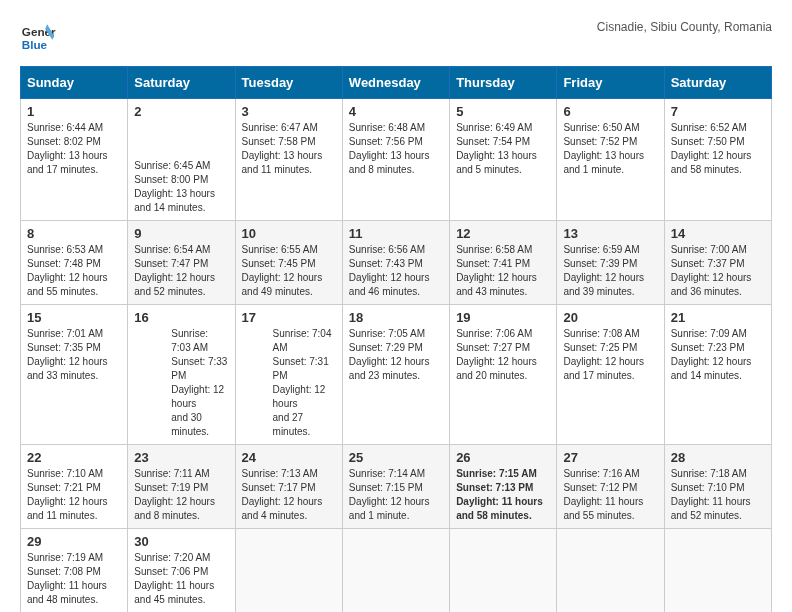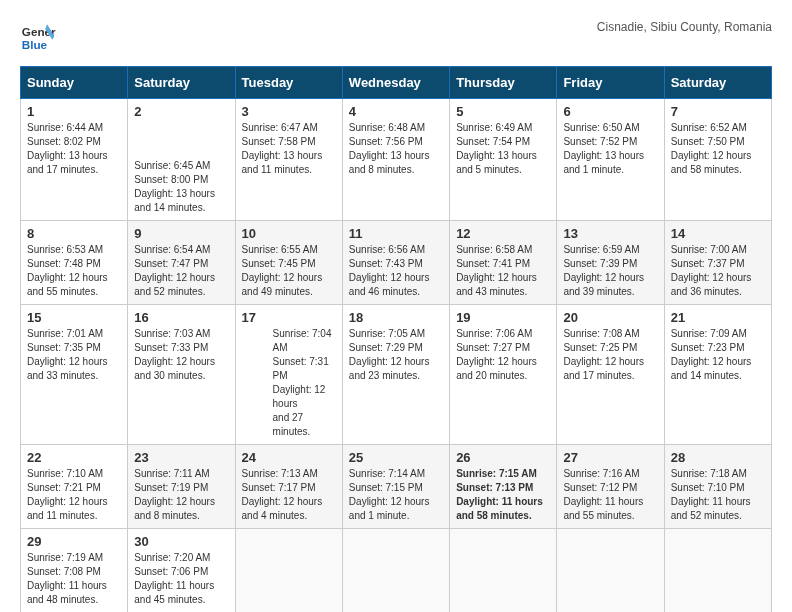--- a/index.html
+++ b/index.html
@@ -36,21 +36,21 @@
     .location-title {
       font-size: 12px;
       color: #555;
     }
     .calendar {
       width: 100%;
       border-collapse: collapse;
       font-size: 11px;
     }
     .calendar th {
-      background-color: #0c4a6e;
+      background-color: #0369a1;
       color: white;
       padding: 8px 6px;
       text-align: left;
       font-size: 13px;
       font-weight: bold;
       border: 1px solid #1a6dba;
     }
     .calendar td {
       border: 1px solid #ccc;
       padding: 5px 6px;
@@ -217,21 +217,21 @@
       <tr>
         <td>
           <span class="day-number">15</span>
           <div class="day-info" style="white-space: pre-line;">Sunrise: 7:01 AM
 Sunset: 7:35 PM
 Daylight: 12 hours
 and 33 minutes.</div>
         </td>
         <td>
           <span class="day-number">16</span>
-          <div class="day-info" style="white-space: pre-line;">Sunrise: 7:03 AM
+          <div class="day-info" style="white-space: pre-line; margin-left: 37px;">Sunrise: 7:03 AM
 Sunset: 7:33 PM
 Daylight: 12 hours
 and 30 minutes.</div>
         </td>
         <td>
           <span class="day-number">17</span>
           <div class="day-info" style="white-space: pre-line; margin-left: 31px;">Sunrise: 7:04 AM
 Sunset: 7:31 PM
 Daylight: 12 hours
 and 27 minutes.</div>

